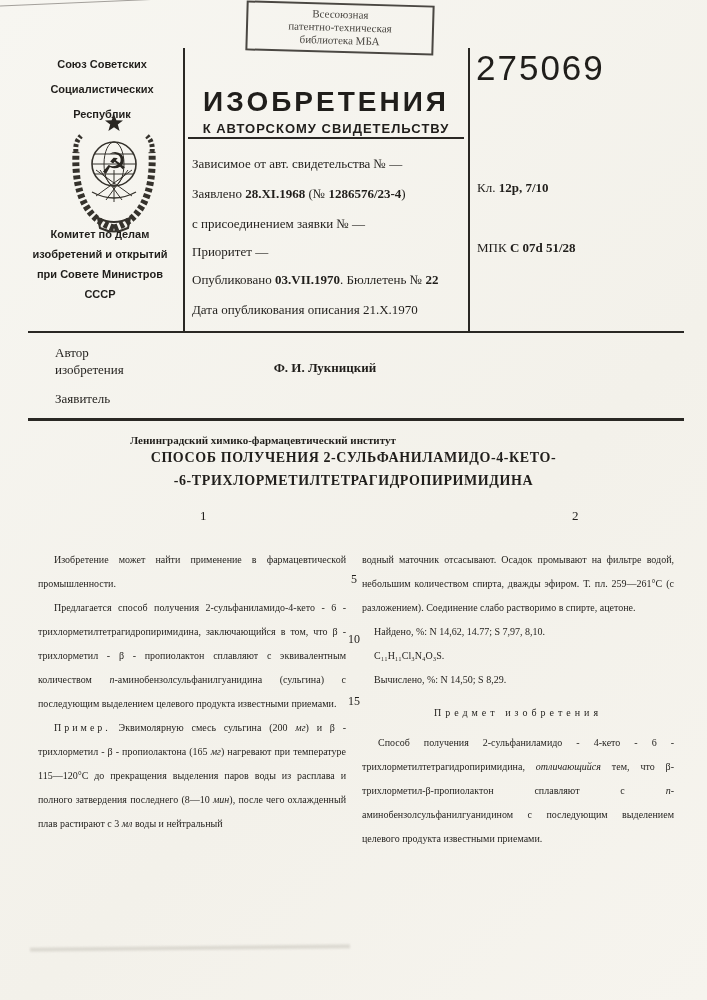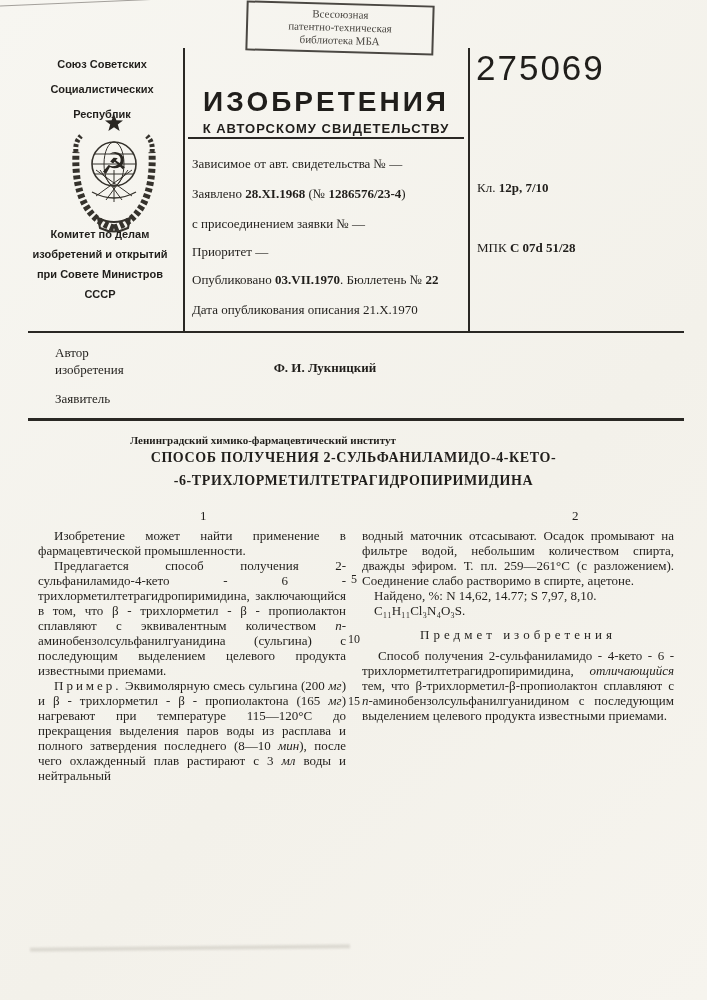--- a/index.html
+++ b/index.html
@@ -50,21 +50,21 @@
 
   .party-label{left:55px;font-size:13px;line-height:17px;}
   .party-author{left:185px;top:360px;width:280px;font-size:13px;font-weight:bold;text-align:center;white-space:nowrap;}
   .party-applicant{left:130px;top:390px;width:440px;font-size:11px;font-weight:bold;text-align:left;white-space:nowrap;margin-top:44px;}
 
   .invention-title{left:0;width:707px;font-size:14px;font-weight:bold;letter-spacing:.6px;text-align:center;white-space:nowrap;}
 
   .col-num{font-size:13px;}
   .margin-num{left:343px;width:22px;font-size:12px;text-align:center;}
 
-  .body-col{font-size:13px;line-height:15px;text-align:justify;}
+  .body-col{font-size:10px;line-height:24px;text-align:justify;margin-top:20px;}
   .col-left{left:38px;top:528px;width:308px;}
   .col-right{left:362px;top:528px;width:312px;}
   .para{margin:0;text-indent:16px;}
   .para.noindent{text-indent:0;}
   .claim-heading{margin:9px 0 6px;text-indent:0;text-align:center;letter-spacing:4px;}
 </style>
 </head>
 <body>
 
 <div class="page">
@@ -152,18 +152,19 @@
   <div class="abs body-col col-left">
     <p class="para"><span>Изобретение может  найти применение в фармацевтической промышленности.</span></p>
     <p class="para"><span>Предлагается способ получения 2-сульфаниламидо-4-кето - 6 - трихлорметилтетрагидропиримидина, заключающийся в том, что β - трихлорметил - β - пропиолактон сплавляют с эквивалентным количеством </span><span class="seg-i">п</span><span>-аминобензолсульфанилгуанидина (сульгина) с последующим выделением целевого продукта известными приемами.</span></p>
     <p class="para"><span class="seg-sp">Пример.</span><span> Эквимолярную смесь сульгина (200 </span><span class="seg-i">мг</span><span>) и β - трихлорметил - β - пропиолактона (165 </span><span class="seg-i">мг</span><span>) нагревают при температуре 115—120°С до прекращения выделения паров воды из расплава и полного затвердения последнего (8—10 </span><span class="seg-i">мин</span><span>), после чего охлажденный плав растирают с 3 </span><span class="seg-i">мл</span><span> воды и нейтральный</span></p>
   </div>
 
   <div class="abs body-col col-right">
     <p class="para noindent"><span>водный маточник отсасывают. Осадок промывают на фильтре водой, небольшим количеством спирта, дважды эфиром. Т. пл. 259—261°С (с разложением). Соединение слабо растворимо в спирте, ацетоне.</span></p>
     <p class="para" style="text-indent:12px"><span>Найдено, %: N 14,62, 14.77; S 7,97, 8,10.</span></p>
     <p class="para" style="text-indent:12px"><span>C₁₁H₁₁Cl₃N₄O₃S.</span></p>
+    <p class="para" style="text-indent:12px"><span>Вычислено, %: N 14,50; S 8,29.</span></p>
     <p class="para claim-heading">Предмет изобретения</p>
     <p class="para"><span>Способ получения 2-сульфаниламидо - 4-кето - 6 - трихлорметилтетрагидропиримидина, </span><span class="seg-i">отличающийся</span><span> тем, что β-трихлорметил-β-пропиолактон сплавляют с </span><span class="seg-i">п</span><span>-аминобензолсульфанилгуанидином с последующим выделением целевого продукта известными приемами.</span></p>
   </div>
 
   <div class="abs bottom-smudge"></div>
 </div>
 
 </body></html>

